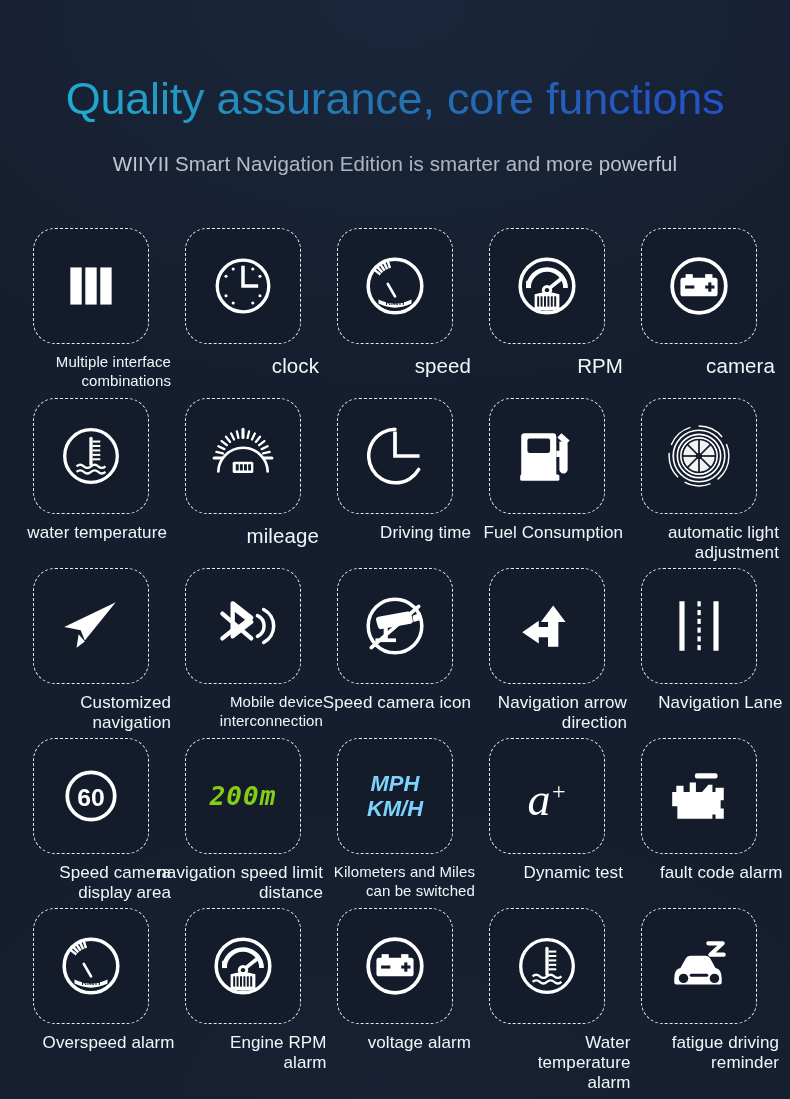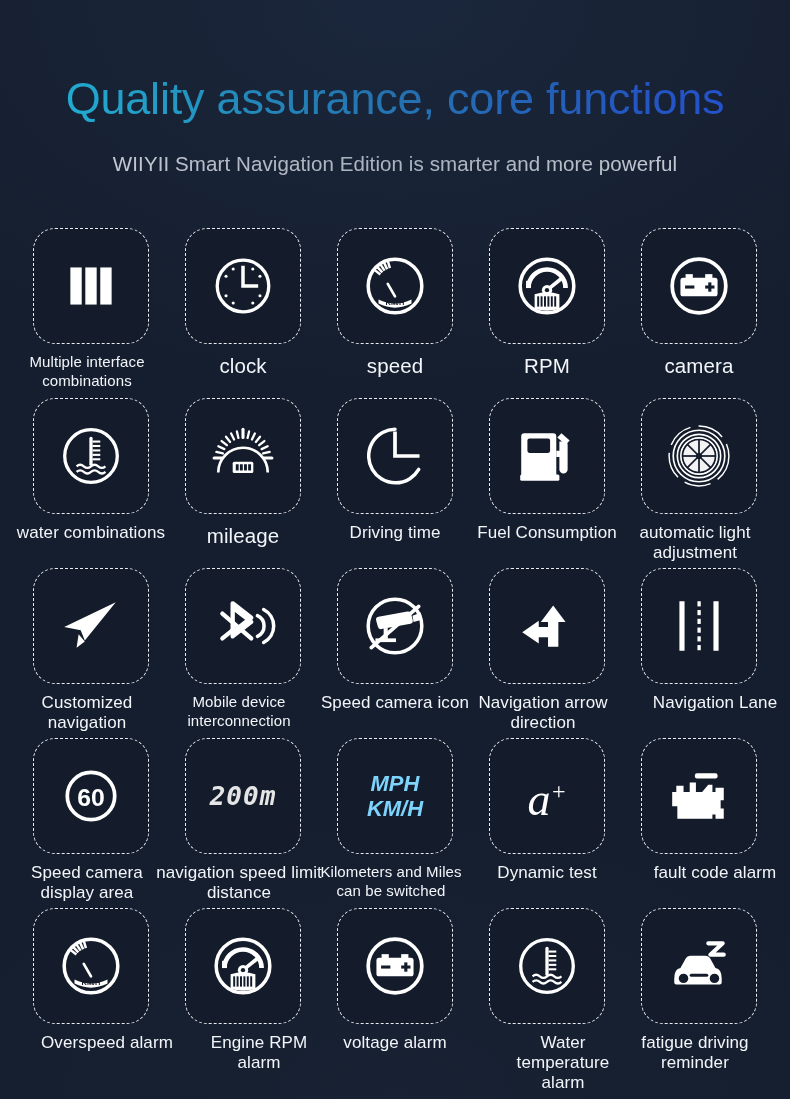--- a/index.html
+++ b/index.html
@@ -99,40 +99,40 @@
     display: flex;
     align-items: center;
     justify-content: center;
     color: #ffffff;
   }
   .icon-wrap svg { display: block; width: 100%; height: 100%; }
 
   .label {
     margin-top: 9px;
     width: 152px;
-    text-align: center;
+    text-align: right;
     color: #f2f5f9;
     font-weight: 400;
     letter-spacing: 0.1px;
   }
 
   .label.sz-lg   { font-size: 20.5px; line-height: 25px; }
   .label.sz-md   { font-size: 17px;   line-height: 20px; }
   .label.sz-sm   { font-size: 15px;   line-height: 18.5px; }
   .label.wide    { width: 168px; margin-left: -8px; }
   .label.wider   { width: 182px; margin-left: -15px; padding-left: 47px; }
 
   
   .digital-text {
     font-family: "DejaVu Sans Mono", monospace;
     font-size: 26px;
     font-weight: 700;
     font-style: italic;
     letter-spacing: 1px;
-    color: #e5e5e5;
+    color: #84cc16;
     white-space: nowrap;
   }
 
   .unit-text {
     font-family: "Liberation Sans", sans-serif;
     font-style: italic;
     font-weight: 700;
     font-size: 22px;
     line-height: 25px;
     text-align: center;
@@ -260,21 +260,21 @@
               <line x1="33.5" y1="18" x2="41" y2="18" stroke="#fff" stroke-width="2"></line>
               <line x1="33.5" y1="22.3" x2="41" y2="22.3" stroke="#fff" stroke-width="2"></line>
               <line x1="33.5" y1="26.6" x2="41" y2="26.6" stroke="#fff" stroke-width="2"></line>
               <line x1="33.5" y1="30.9" x2="41" y2="30.9" stroke="#fff" stroke-width="2"></line>
               <line x1="33.5" y1="35.2" x2="41" y2="35.2" stroke="#fff" stroke-width="2"></line>
               <path d="M18 42 q3.5 -3 7 0 t7 0 t7 0 t7 0" stroke="#fff" stroke-width="2.2" fill="none"></path>
               <path d="M18 47.5 q3.5 -3 7 0 t7 0 t7 0 t7 0" stroke="#fff" stroke-width="2.2" fill="none"></path>
             </svg>
           </div>
         </div>
-        <div class="label sz-md">water combinations</div>
+        <div class="label sz-md">water temperature</div>
       </div>
       <div class="cell">
         <div class="card">
           <div class="icon-wrap">
             <svg viewBox="0 0 64 64" fill="none" xmlns="http://www.w3.org/2000/svg">
               <line x1="12.00" y1="34.00" x2="4.00" y2="34.00" stroke="#fff" stroke-width="3" stroke-linecap="round"></line>
               <line x1="12.50" y1="29.55" x2="6.16" y2="28.10" stroke="#fff" stroke-width="2.2" stroke-linecap="round"></line>
               <line x1="13.98" y1="25.32" x2="8.12" y2="22.50" stroke="#fff" stroke-width="2.2" stroke-linecap="round"></line>
               <line x1="16.36" y1="21.53" x2="11.28" y2="17.48" stroke="#fff" stroke-width="2.2" stroke-linecap="round"></line>
               <line x1="19.53" y1="18.36" x2="15.48" y2="13.28" stroke="#fff" stroke-width="2.2" stroke-linecap="round"></line>

